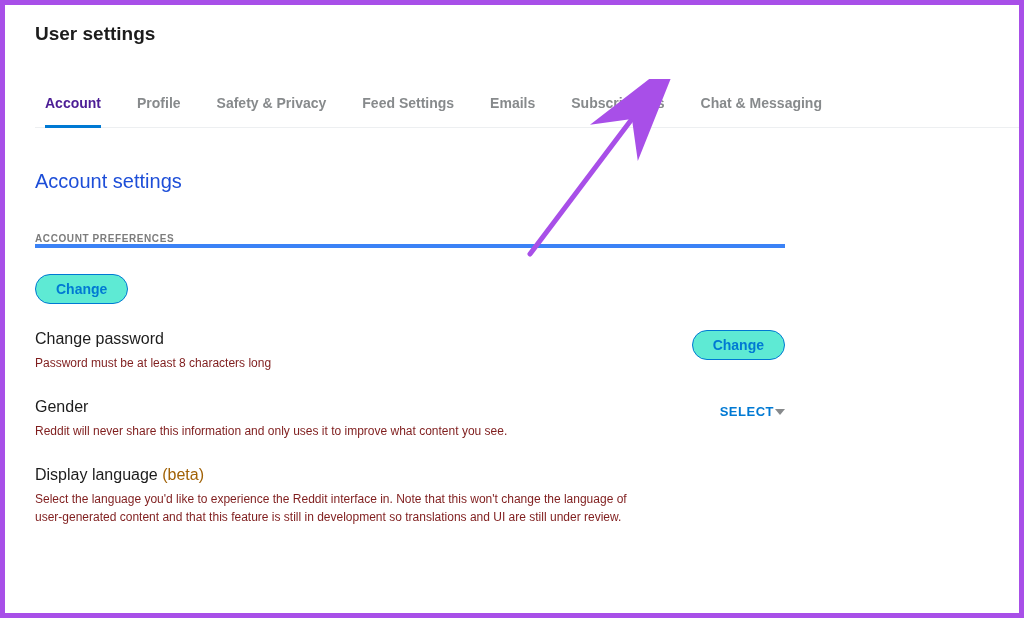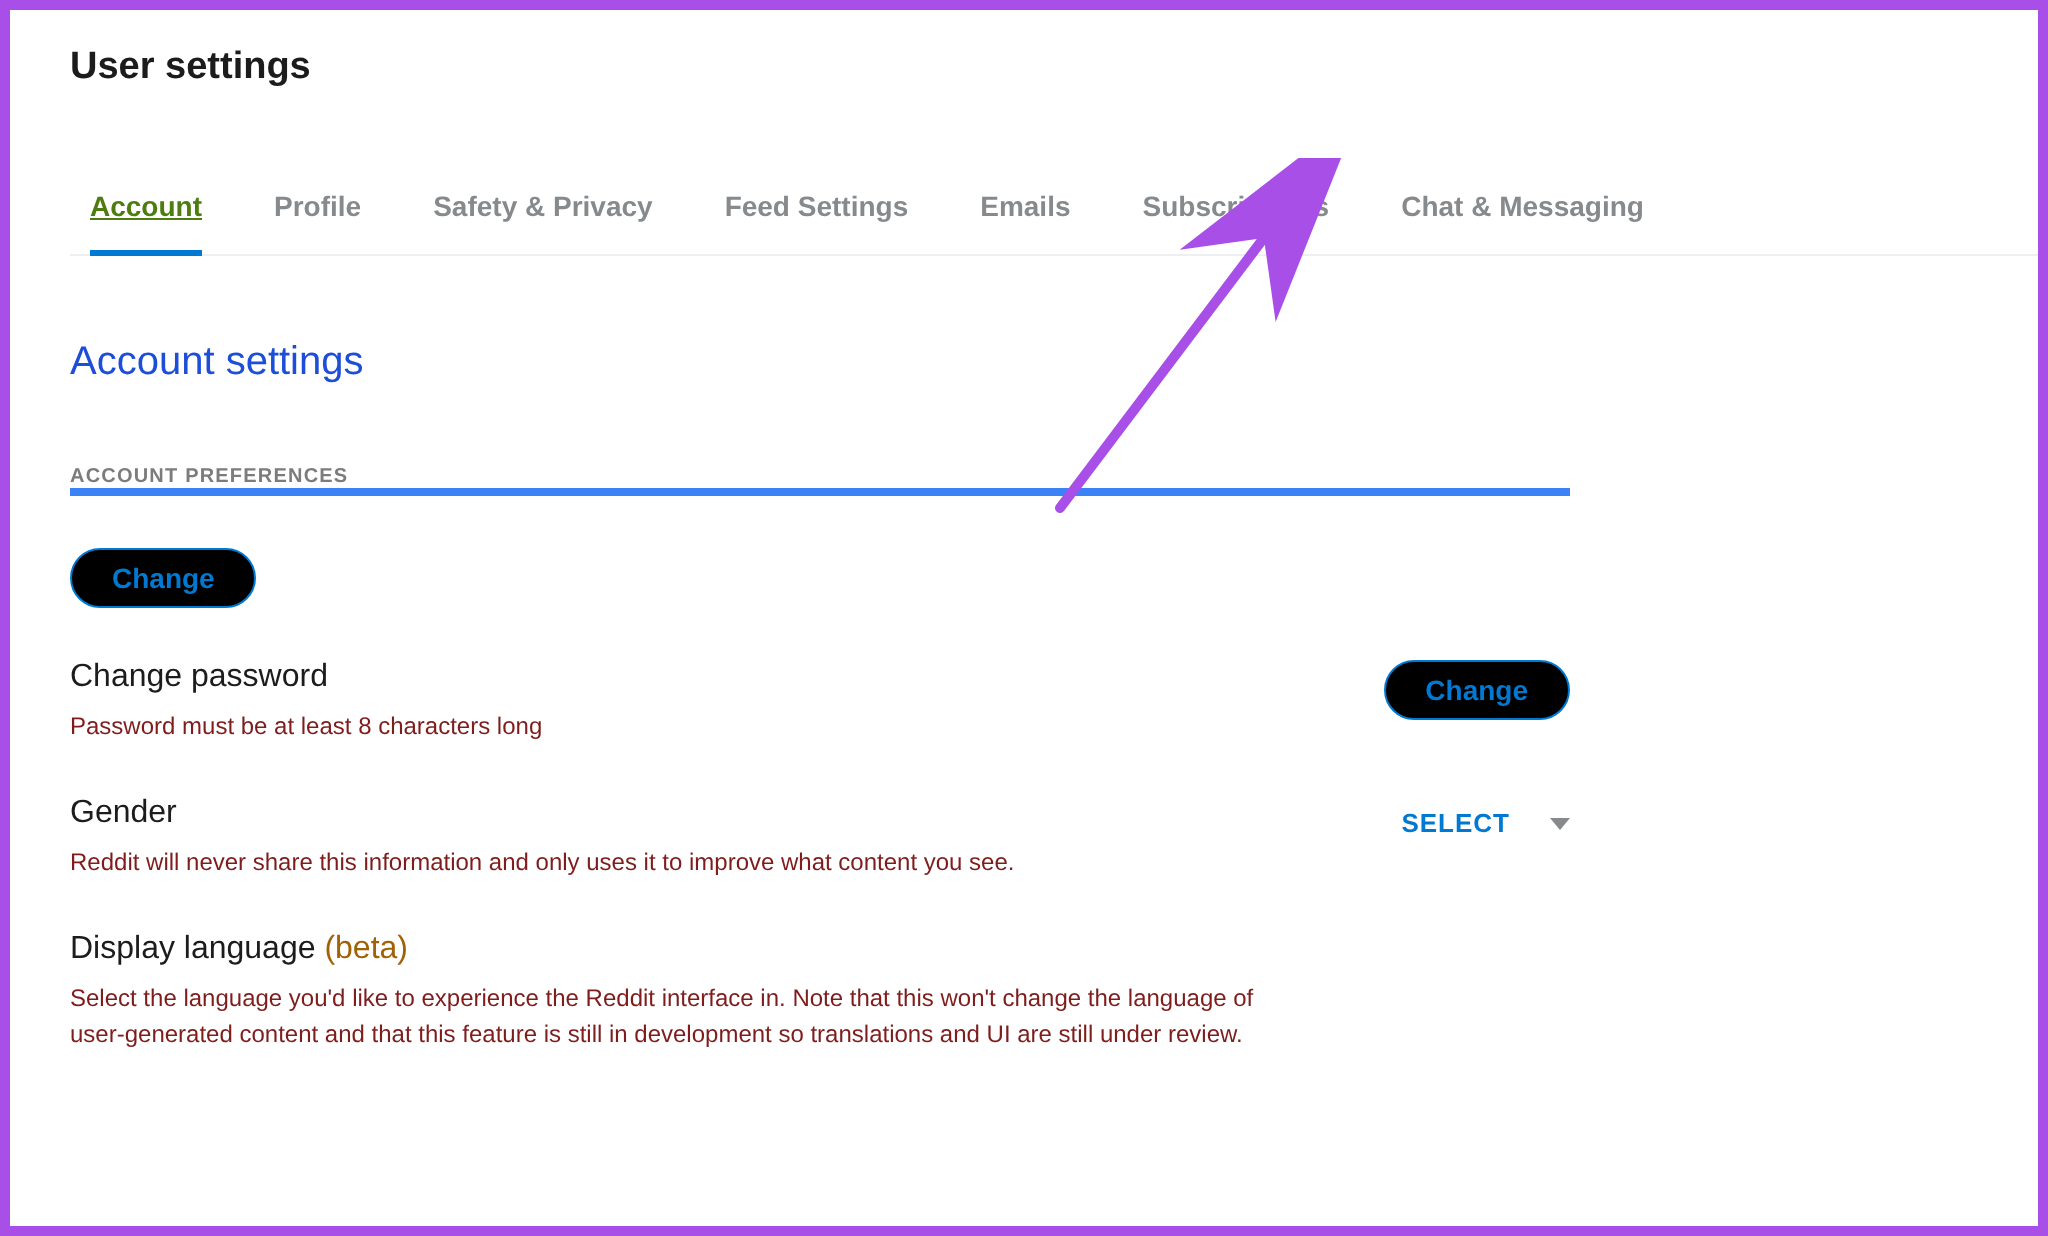--- a/index.html
+++ b/index.html
@@ -30,24 +30,23 @@
   }
   .tab {
     font-size: 14px;
     font-weight: 700;
     color: #878a8c;
     padding: 10px 0 14px 0;
     cursor: pointer;
     white-space: nowrap;
   }
   .tab.active {
-    color: #4d7c0f;
+    color: #4c1d95;
     border-bottom: 3px solid #0079d3;
     margin-bottom: -1px;
-    text-decoration: underline;
   }
   .section-title {
     font-size: 20px;
     font-weight: 500;
     color: #1d4ed8;
     margin-top: 42px;
     margin-bottom: 40px;
   }
   .prefs-container {
     max-width: 750px;
@@ -84,31 +83,31 @@
   .blur-line {
     width: 170px;
     height: 16px;
     border-radius: 8px;
     background: radial-gradient(ellipse at center, #fafafa 40%, #ffffff 80%);
     filter: blur(3px);
   }
   .change-btn {
     border: 1px solid #0079d3;
     color: #0079d3;
-    background: #000000;
+    background: #5eead4;
     font-weight: 700;
     font-size: 14px;
     padding: 6px 20px;
     border-radius: 999px;
     cursor: pointer;
   }
   .select-link {
     display: flex;
     align-items: center;
-    gap: 20px;
+    gap: 1px;
     color: #0079d3;
     font-weight: 700;
     font-size: 13px;
     letter-spacing: 0.5px;
     cursor: pointer;
     margin-top: 6px;
   }
   .caret-down {
     width: 0; height: 0;
     border-left: 5px solid transparent;

